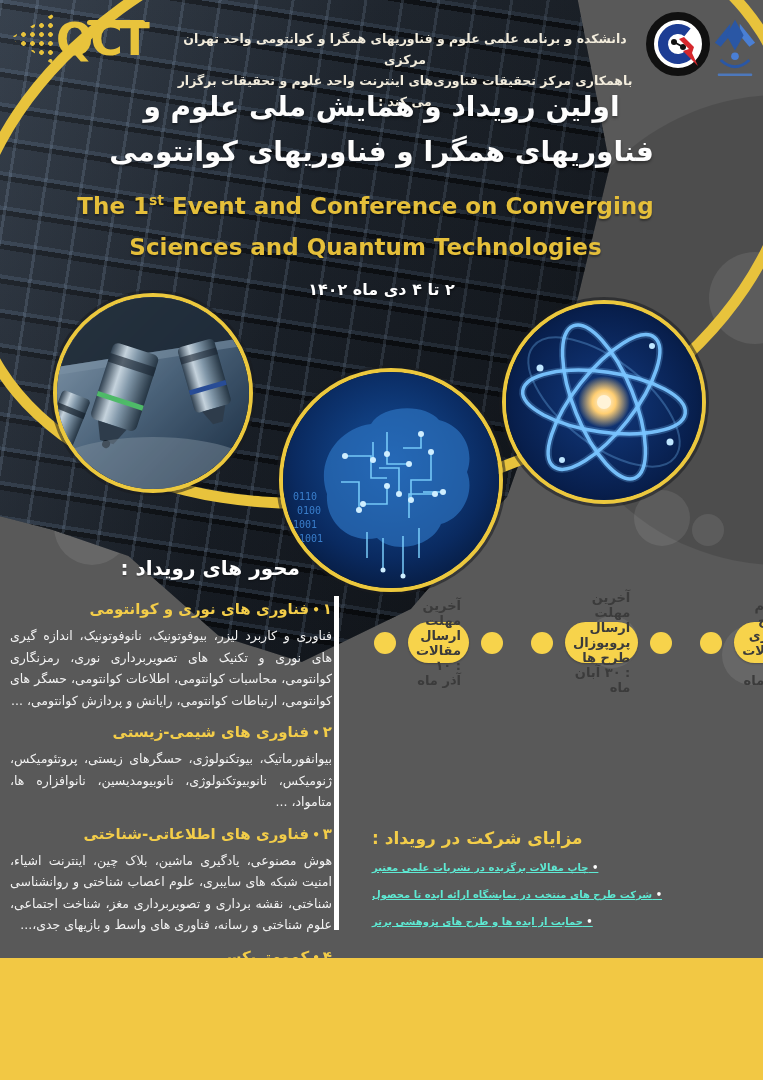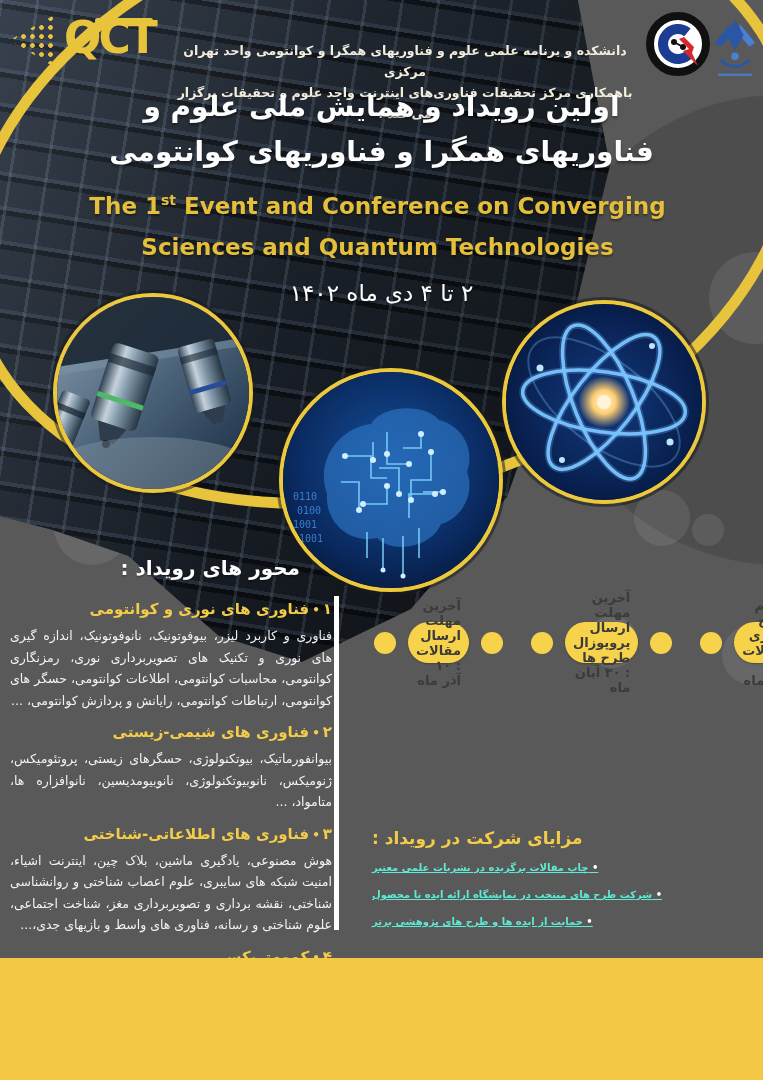--- a/index.html
+++ b/index.html
@@ -30,41 +30,41 @@
 
   
   .circle{border-radius:50%;border:4px solid #ecc83d;overflow:hidden;
     box-shadow:0 0 0 3px rgba(25,27,31,.55), inset 0 0 18px rgba(0,0,0,.55);}
   .circle svg{display:block;width:100%;height:100%;}
   .c-micro{left:53px;top:293px;width:192px;height:192px;}
   .c-brain{left:279px;top:368px;width:216px;height:216px;}
   .c-atom{left:502px;top:300px;width:196px;height:196px;}
 
   
-  .qcst-logo{left:10px;top:2px;width:170px;height:64px;display:flex;align-items:flex-end;gap:8px;}
+  .qcst-logo{left:10px;top:12px;width:170px;height:64px;display:flex;align-items:flex-start;}
   .qcst-dots{width:46px;height:52px;
     background-image:radial-gradient(#e8c33c 2.1px, rgba(0,0,0,0) 2.5px);
     background-size:9px 9px;clip-path:polygon(0 50%,100% 0,92% 100%);}
   .qcst-text{color:#e8c33c;font-size:44px;font-weight:bold;letter-spacing:-3px;line-height:56px;position:relative;}
   .qcst-text i{position:absolute;right:2px;top:8px;width:58px;height:5px;background:#e8c33c;border-radius:3px;}
-  .org-lines{left:175px;top:40px;width:460px;text-align:center;direction:rtl;
+  .org-lines{left:175px;top:28px;width:460px;text-align:center;direction:rtl;
     color:#f3eddd;font-size:12.5px;font-weight:bold;line-height:21px;}
   .logo-quantum{left:646px;top:12px;width:64px;height:64px;}
   .logo-azad{left:712px;top:16px;width:46px;height:66px;}
 
   
   .fa-title{left:40px;top:84px;width:683px;text-align:center;direction:rtl;
     color:#fdfdfd;font-size:28px;font-weight:bold;line-height:45px;
     text-shadow:0 2px 3px rgba(0,0,0,.4);}
-  .en-title{left:26px;top:180px;width:703px;text-align:center;
+  .en-title{left:14px;top:180px;width:703px;text-align:center;
     color:#e5bf3a;font-size:23px;font-weight:bold;line-height:41px;
     text-shadow:0 2px 2px rgba(0,0,0,.35);}
   .en-title sup{font-size:14px;}
   .date-line{left:40px;top:280px;width:683px;text-align:center;direction:rtl;
-    color:#ffffff;font-size:23px;font-weight:normal;letter-spacing:1px;
+    color:#ffffff;font-size:16px;font-weight:bold;letter-spacing:1px;
     text-shadow:0 2px 2px rgba(0,0,0,.4);}
 
   
   .axes-heading{left:10px;top:556px;width:336px;direction:rtl;text-align:right;
     padding-right:46px;box-sizing:border-box;color:#ffffff;font-size:20px;font-weight:bold;
     text-shadow:0 1px 2px rgba(0,0,0,.4);}
   .topics{left:10px;top:588px;width:326px;direction:rtl;}
   .topic h4{margin:10px 4px 4px 0;color:#f3cd49;font-size:15px;font-weight:bold;line-height:22px;}
   .topic h4 .num{color:#f3cd49;}
   .topic h4 .tdot{font-size:12px;padding:0 3px;}

